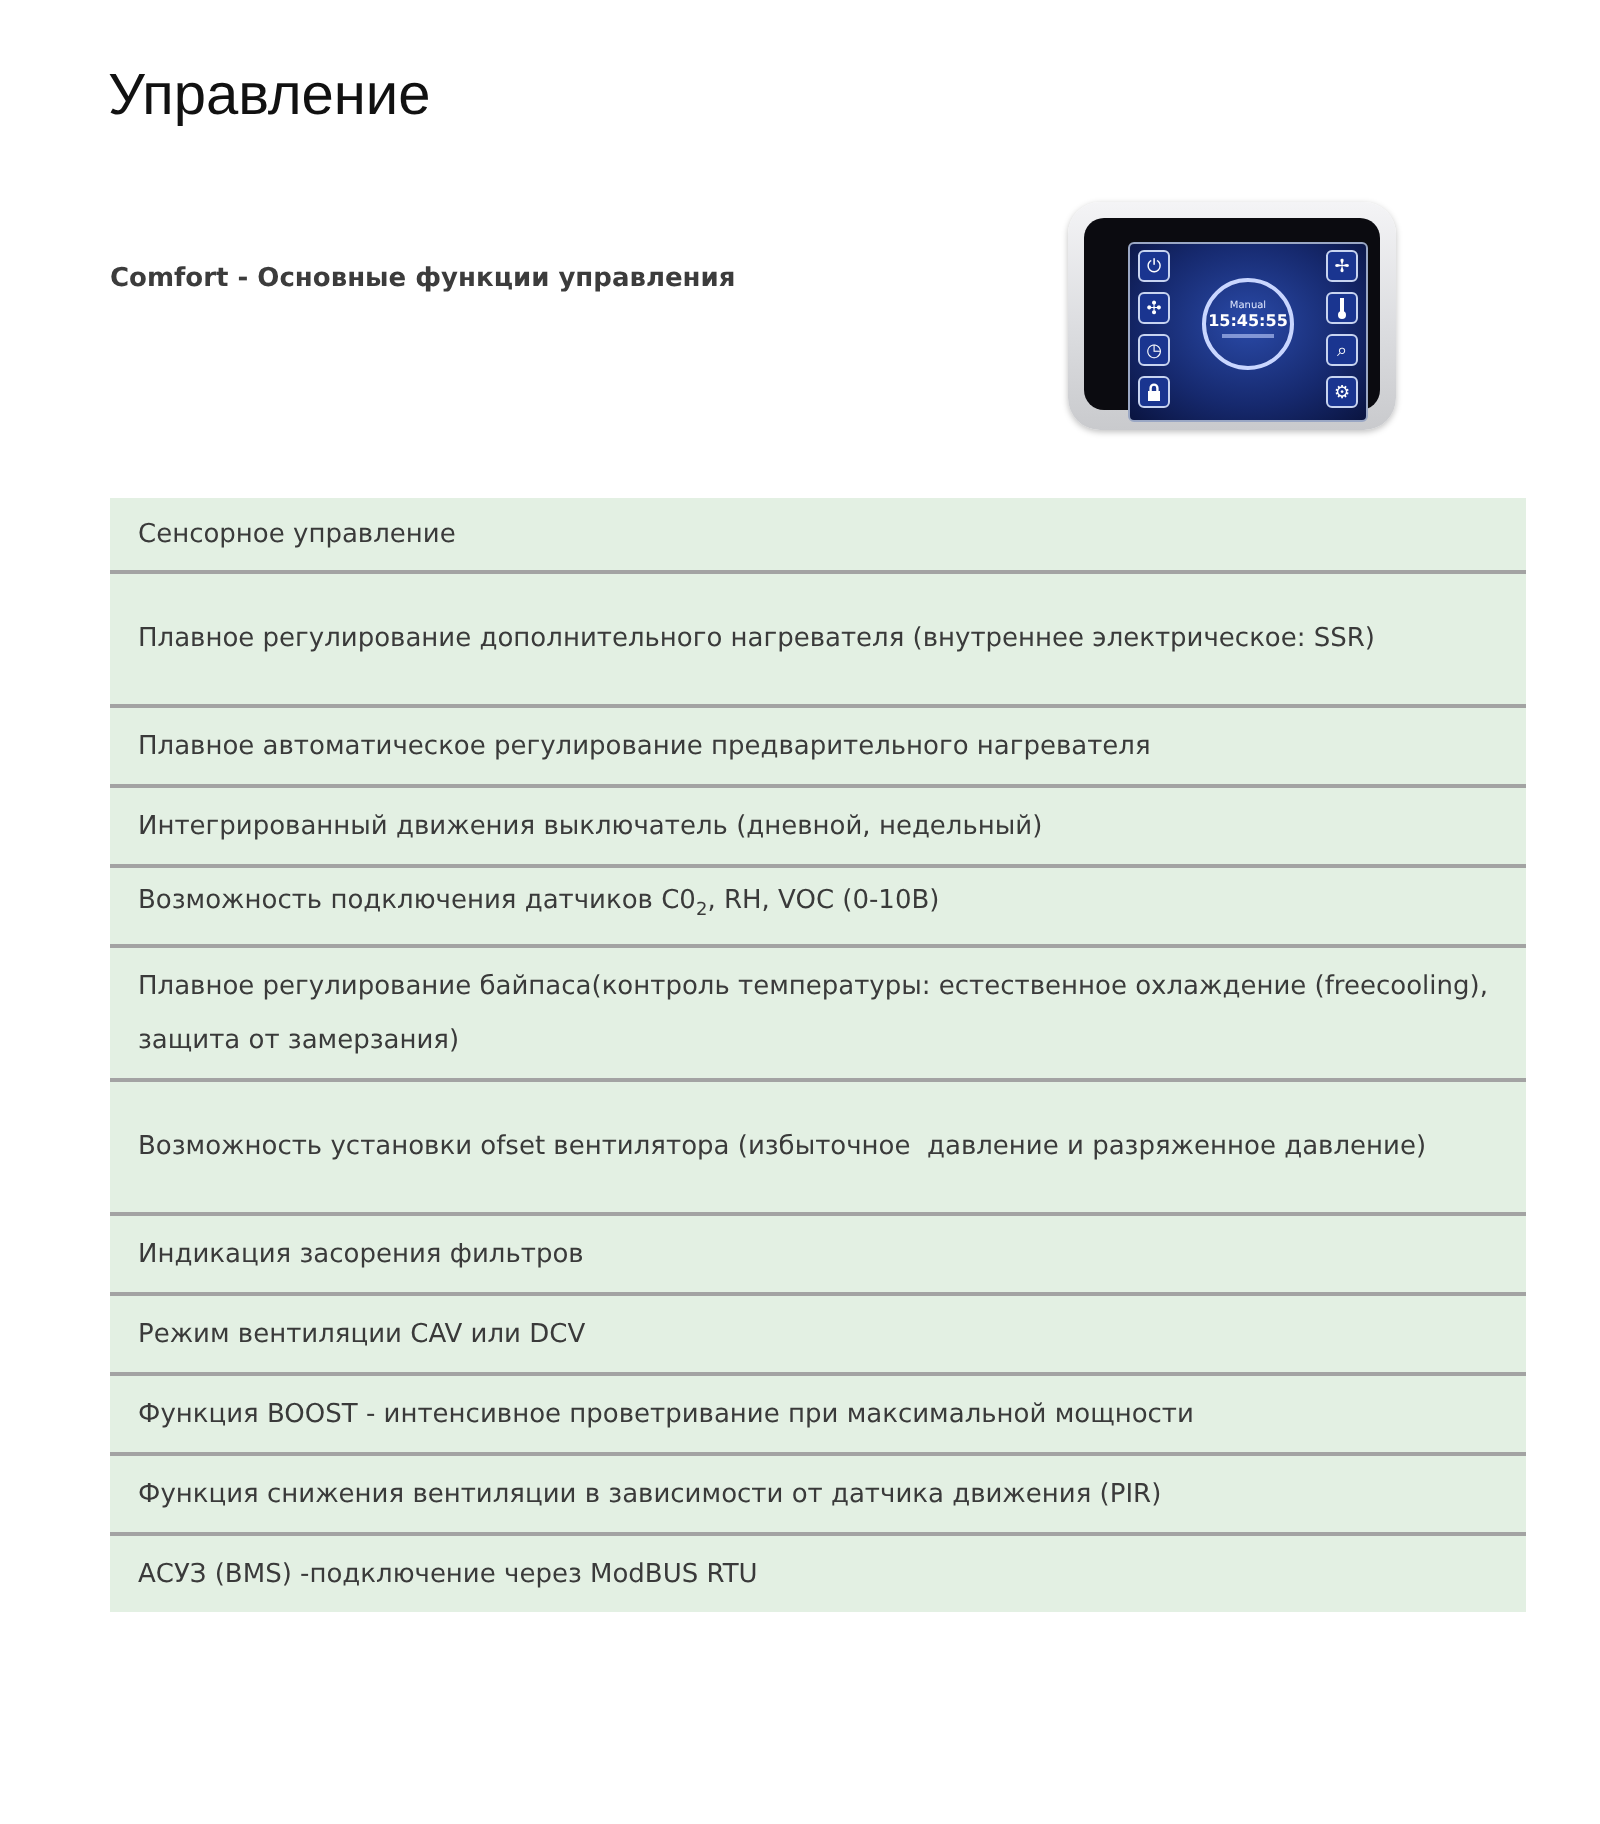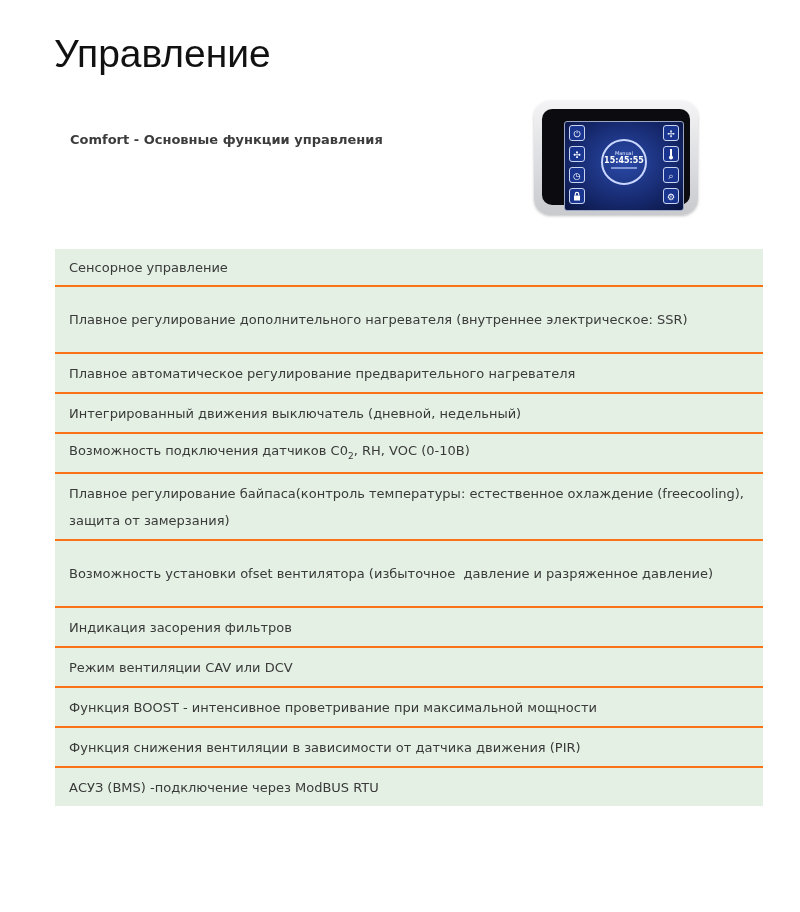--- a/index.html
+++ b/index.html
@@ -13,29 +13,29 @@
       position: relative;
       overflow: hidden;
       font-family: "DejaVu Sans", sans-serif;
       color: #3a3a3a;
     }
     .page-title {
       position: absolute;
       left: 54px;
       top: 32px;
       font-family: "Liberation Sans", sans-serif;
-      font-size: 39px;
+      font-size: 29px;
       font-weight: normal;
       color: #111111;
       margin: 0;
       letter-spacing: 0px;
     }
     .subtitle {
       position: absolute;
-      left: 70px;
+      left: 55px;
       top: 132px;
       font-family: "DejaVu Sans", sans-serif;
       font-size: 13px;
       font-weight: bold;
       color: #3c3c3c;
     }
     
     .device {
       position: absolute;
       left: 534px;
@@ -116,21 +116,21 @@
       top: 249px;
       width: 708px;
       border-collapse: collapse;
       background: #e3f0e3;
     }
     .feature-table td {
       padding: 0 14px;
       font-family: "DejaVu Sans", sans-serif;
       font-size: 13px;
       color: #3a3a3a;
-      border-bottom: 2px solid #f97316;
+      border-bottom: 2px solid #a3a3a3;
       line-height: 27px;
       vertical-align: middle;
     }
     .feature-table tr:last-child td {
       border-bottom: none;
       margin-left: 27px;
     }
     .r1 td { height: 36px; }
     .r2 td { height: 38px; }
     .r2l td { height: 65px; border-radius: 22px; }

